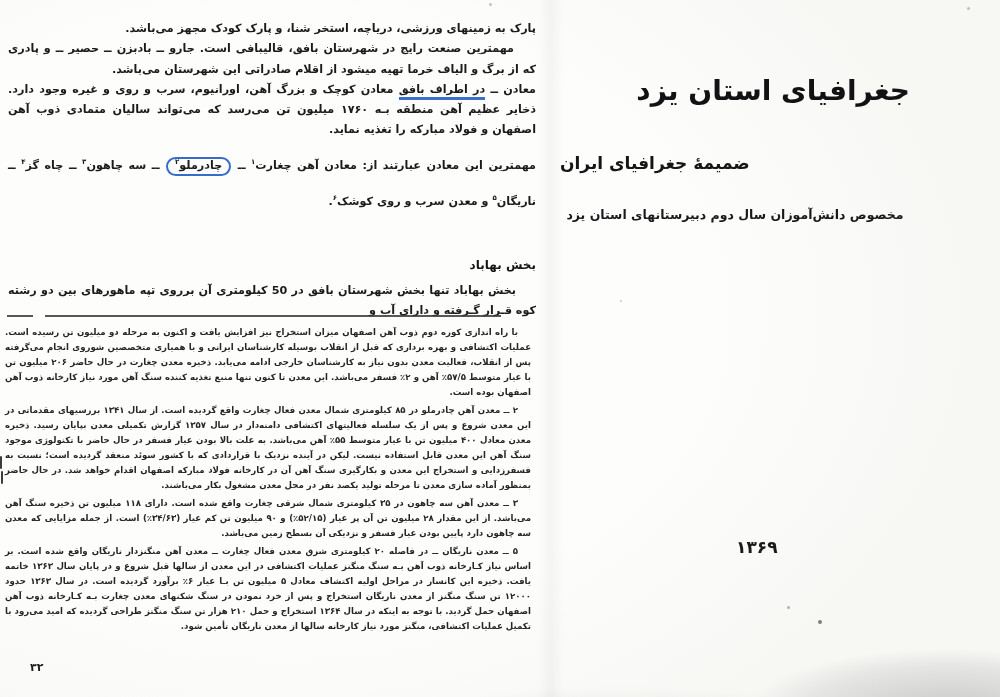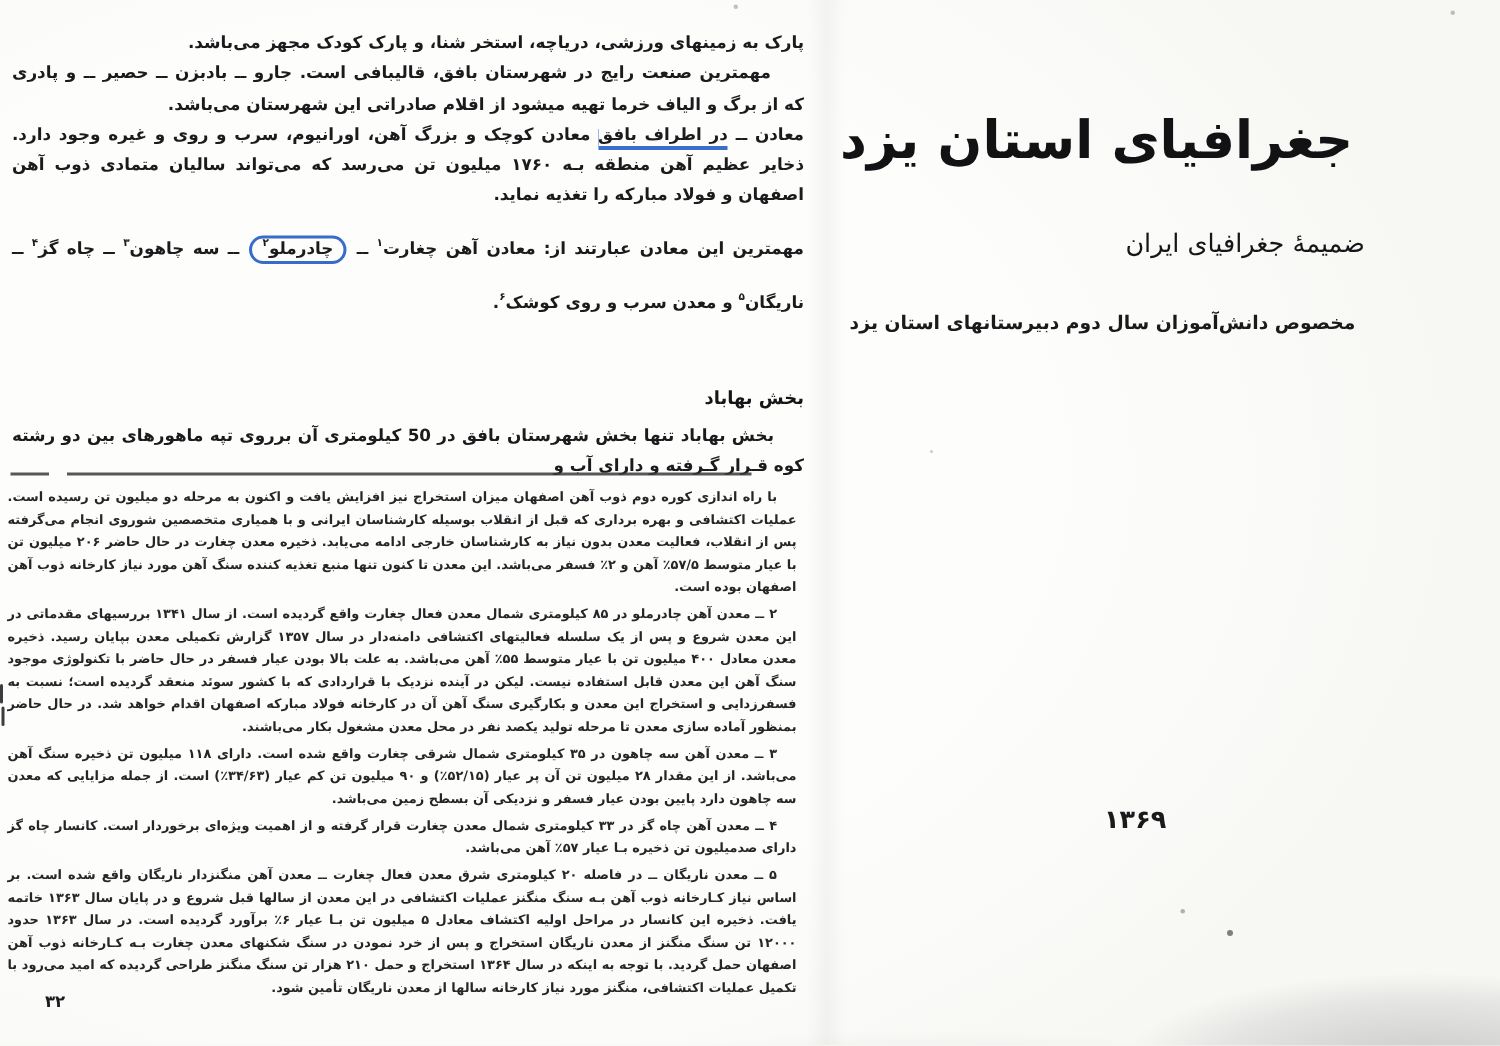--- a/index.html
+++ b/index.html
@@ -84,28 +84,28 @@
   .speck { position:absolute; border-radius:50%; background:#6a6a6e; }
   .s1 { left:787px; top:606px; width:3px; height:3px; opacity:.5; }
   .s2 { left:818px; top:620px; width:4px; height:4px; opacity:.85; }
   .s3 { left:489px; top:3px;  width:3px; height:3px; opacity:.4; }
   .s4 { left:967px; top:7px;  width:3px; height:3px; opacity:.4; }
   .s5 { left:620px; top:300px; width:2px; height:2px; opacity:.35; }
 
   
   .book-title {
     position:absolute; top:74px; left:560px; width:350px;
-    direction:rtl; text-align:left; margin:0;
-    font-weight:700; font-size:35px; letter-spacing:-1px;
+    direction:rtl; text-align:right; margin:0;
+    font-weight:700; font-size:28px; letter-spacing:-1px;
     color:#121214;
   }
   .book-subtitle {
     position:absolute; top:153px; left:560px; width:350px;
-    direction:rtl; text-align:right; margin:0;
-    font-weight:400; font-size:17px; color:#161618;
+    direction:rtl; text-align:left; margin:0;
+    font-weight:700; font-size:17px; color:#161618;
   }
   .book-audience {
     position:absolute; top:207px; left:552px; width:366px;
     direction:rtl; text-align:center;
     font-weight:700; font-size:12.5px; color:#1a1a1c;
   }
   .book-year {
     position:absolute; top:537px; left:736px;
     direction:rtl; font-weight:700; font-size:17px; color:#1a1a1c;
   }
@@ -131,21 +131,20 @@
 
     <h3 class="section-heading">بخش بهاباد</h3>
     <p class="section-text">بخش بهاباد تنها بخش شهرستان بافق در 50 کیلومتری آن برروی تپه ماهورهای بین دو رشته کوه قـرار گـرفته و دارای آب و</p>
 
     <div class="footnote-rule"></div>
 
     <div class="footnotes">
       <p>با راه اندازی کوره دوم ذوب آهن اصفهان میزان استخراج نیز افزایش یافت و اکنون به مرحله دو میلیون تن رسیده است. عملیات اکتشافی و بهره برداری که قبل از انقلاب بوسیله کارشناسان ایرانی و با همیاری متخصصین شوروی انجام می‌گرفته پس از انقلاب، فعالیت معدن بدون نیاز به کارشناسان خارجی ادامه می‌یابد. ذخیره معدن چغارت در حال حاضر ۲۰۶ میلیون تن با عیار متوسط ۵۷/۵٪ آهن و ۲٪ فسفر می‌باشد. این معدن تا کنون تنها منبع تغذیه کننده سنگ آهن مورد نیاز کارخانه ذوب آهن اصفهان بوده است.</p>
       <p>۲ ــ معدن آهن چادرملو در ۸۵ کیلومتری شمال معدن فعال چغارت واقع گردیده است. از سال ۱۳۴۱ بررسیهای مقدماتی در این معدن شروع و پس از یک سلسله فعالیتهای اکتشافی دامنه‌دار در سال ۱۳۵۷ گزارش تکمیلی معدن بپایان رسید. ذخیره معدن معادل ۴۰۰ میلیون تن با عیار متوسط ۵۵٪ آهن می‌باشد. به علت بالا بودن عیار فسفر در حال حاضر با تکنولوژی موجود سنگ آهن این معدن قابل استفاده نیست. لیکن در آینده نزدیک با قراردادی که با کشور سوئد منعقد گردیده است؛ نسبت به فسفرزدایی و استخراج این معدن و بکارگیری سنگ آهن آن در کارخانه فولاد مبارکه اصفهان اقدام خواهد شد. در حال حاضر بمنظور آماده سازی معدن تا مرحله تولید یکصد نفر در محل معدن مشغول بکار می‌باشند.</p>
       <p>۳ ــ معدن آهن سه چاهون در ۳۵ کیلومتری شمال شرقی چغارت واقع شده است. دارای ۱۱۸ میلیون تن ذخیره سنگ آهن می‌باشد. از این مقدار ۲۸ میلیون تن آن پر عیار (۵۲/۱۵٪) و ۹۰ میلیون تن کم عیار (۳۴/۶۳٪) است. از جمله مزایایی که معدن سه چاهون دارد پایین بودن عیار فسفر و نزدیکی آن بسطح زمین می‌باشد.</p>
-      <p>۴ ــ معدن آهن چاه گز در ۳۳ کیلومتری شمال معدن چغارت قرار گرفته و از اهمیت ویژه‌ای برخوردار است. کانسار چاه گز دارای صدمیلیون تن ذخیره بـا عیار ۵۷٪ آهن می‌باشد.</p>
       <p>۵ ــ معدن ناریگان ــ در فاصله ۲۰ کیلومتری شرق معدن فعال چغارت ــ معدن آهن منگنزدار ناریگان واقع شده است. بر اساس نیاز کـارخانه ذوب آهن بـه سنگ منگنز عملیات اکتشافی در این معدن از سالها قبل شروع و در پایان سال ۱۳۶۳ خاتمه یافت. ذخیره این کانسار در مراحل اولیه اکتشاف معادل ۵ میلیون تن بـا عیار ۶٪ برآورد گردیده است. در سال ۱۳۶۳ حدود ۱۲۰۰۰ تن سنگ منگنز از معدن ناریگان استخراج و پس از خرد نمودن در سنگ شکنهای معدن چغارت بـه کـارخانه ذوب آهن اصفهان حمل گردید. با توجه به اینکه در سال ۱۳۶۴ استخراج و حمل ۲۱۰ هزار تن سنگ منگنز طراحی گردیده که امید می‌رود با تکمیل عملیات اکتشافی، منگنز مورد نیاز کارخانه سالها از معدن ناریگان تأمین شود.</p>
 
     </div>
 
     <div class="page-number">۳۲</div>
 
     <div class="pen-mark m1"></div>
     <div class="pen-mark m2"></div>
   </div>
 

